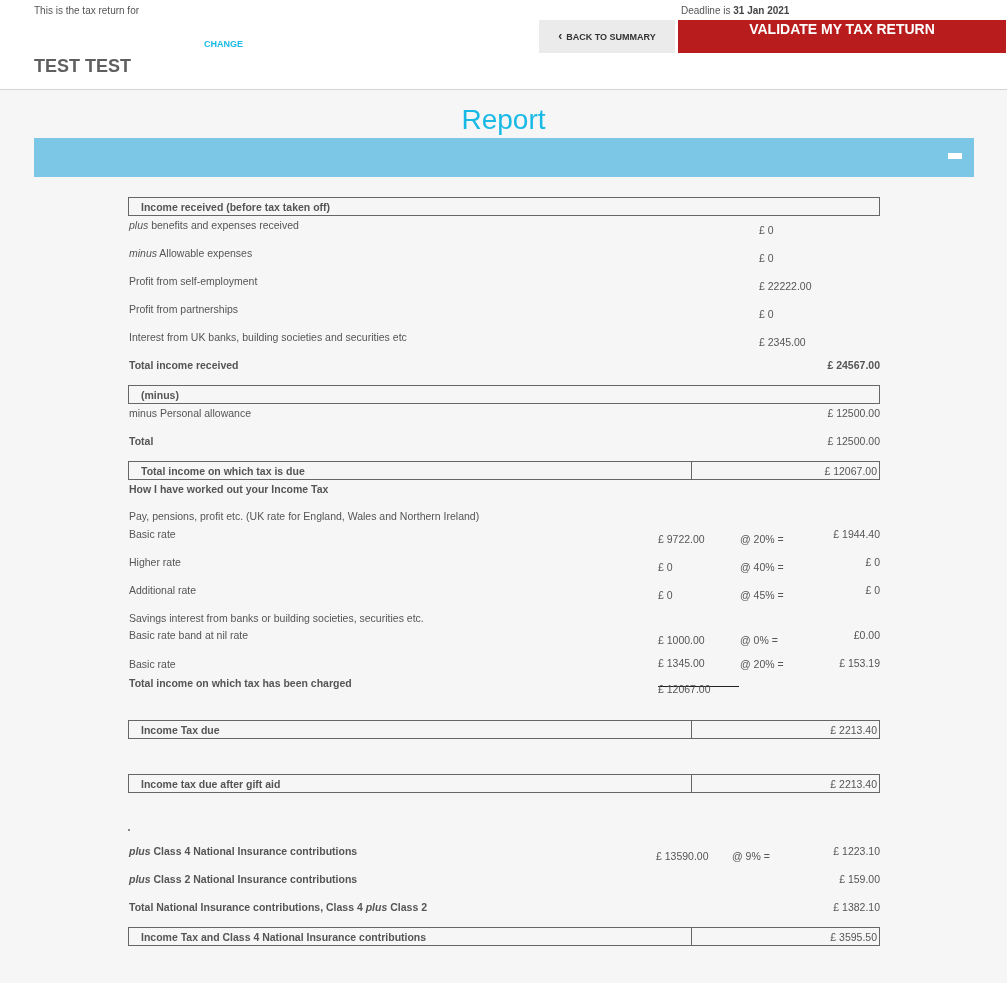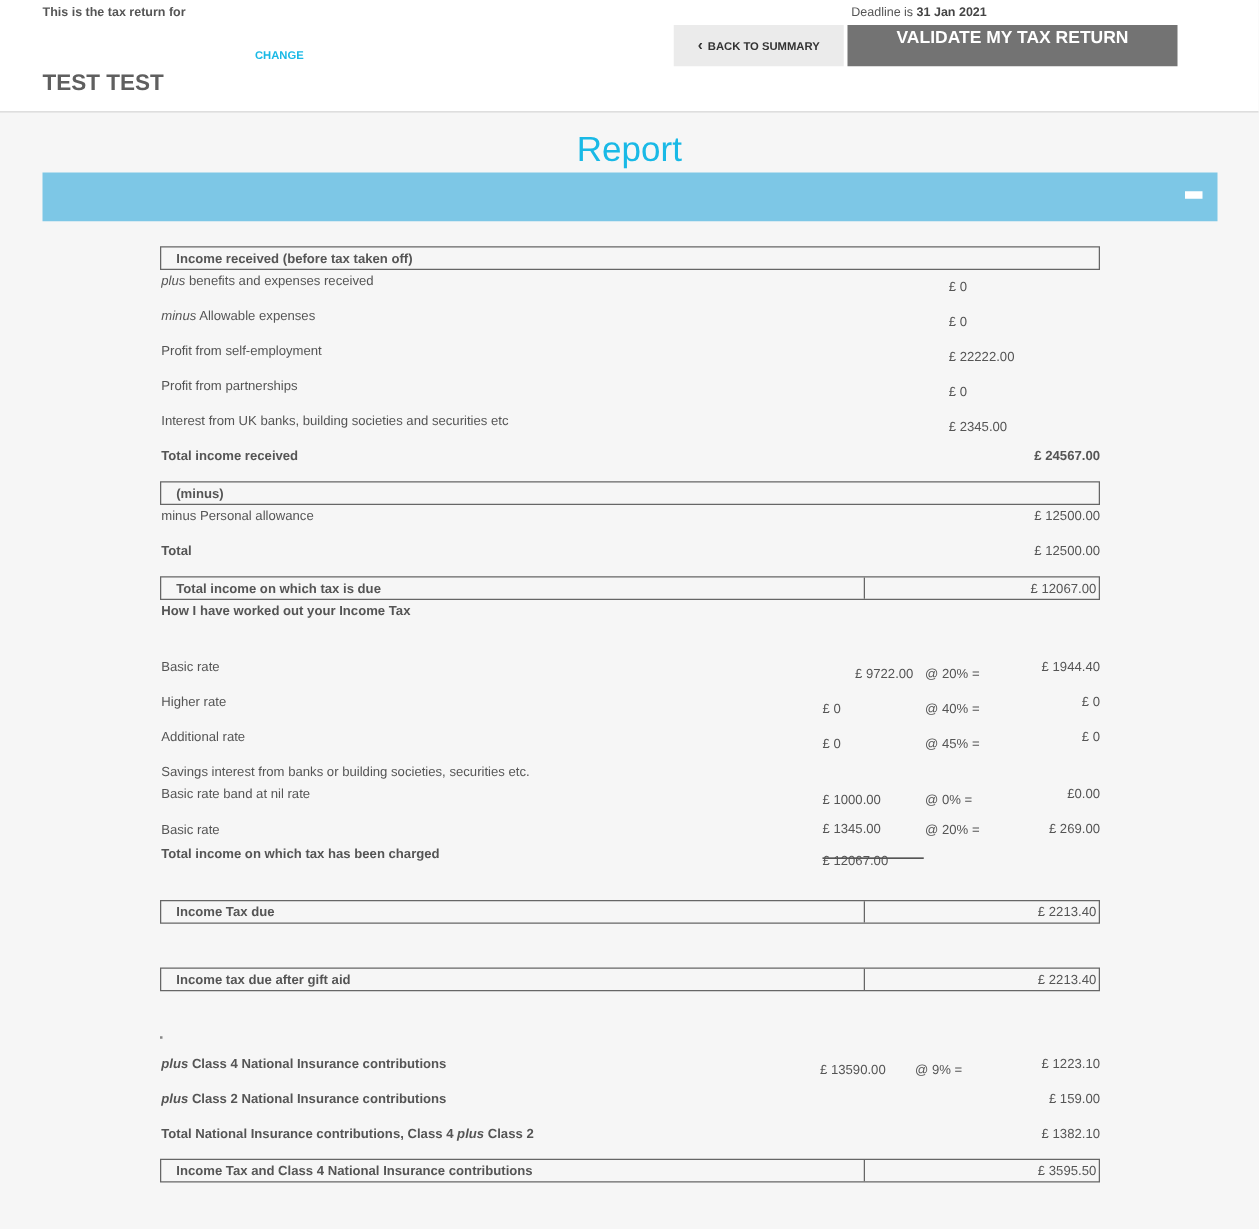--- a/index.html
+++ b/index.html
@@ -11,21 +11,21 @@
       position: relative;
     }
     
     .header {
       position: absolute; left: 0; top: 0; width: 1007px; height: 90px;
       background: #ffffff;
       border-bottom: 1px solid #d4d4d4;
     }
     .hdr-intro {
       position: absolute; left: 34px; top: 5px;
-      font-size: 10px; font-weight: bold; color: #555;
+      font-size: 10px; font-weight: normal; color: #555;
     }
     .hdr-year {
       position: absolute; left: 33px; top: 16px;
       font-size: 35px; color: #5f5f5f; letter-spacing: -0.5px;
     }
     .hdr-change {
       position: absolute; left: 204px; top: 39px;
       font-size: 9px; font-weight: bold; color: #19b9e6; cursor: pointer;
     }
     .hdr-name {
@@ -39,22 +39,22 @@
     .hdr-deadline b { color: #444; }
     .btn-back {
       position: absolute; left: 539px; top: 20px; width: 136px; height: 33px;
       background: #ebebeb; color: #333;
       font-size: 9px; font-weight: bold;
       display: flex; align-items: center; justify-content: center; gap: 4px;
       cursor: pointer;
     }
     .btn-back .chev { font-size: 12px; line-height: 1; margin-top: -1px; }
     .btn-validate {
-      position: absolute; left: 678px; top: 20px; width: 264px; height: 33px;
-      background: #737373; color: #fff;
+      position: absolute; left: 678px; top: 20px; width: 328px; height: 33px;
+      background: #b91c1c; color: #fff;
       font-size: 14px; font-weight: bold;
       display: flex; align-items: center; justify-content: center;
       padding-bottom: 15px;
       cursor: pointer;
     }
     
     .report-title {
       position: absolute; left: 0; top: 104px; width: 1007px; text-align: center;
       font-size: 28px; color: #19b9e6;
     }
@@ -155,23 +155,24 @@
   <div class="lbl b" style="top:435px;">Total</div>
   <div class="val r" style="left:740px;top:435px;">£ 12500.00</div>
 
   <div class="box" style="top:461px;">
     <span class="t">Total income on which tax is due</span>
     <span class="div"></span>
     <span class="v">£ 12067.00</span>
   </div>
   <div class="lbl b" style="top:483px;text-align:center;">How I have worked out your Income Tax</div>
 
+  <div class="lbl" style="top:510px;">Pay, pensions, profit etc. (UK rate for England, Wales and Northern Ireland)</div>
 
   <div class="lbl" style="top:528px;">Basic rate</div>
-  <div class="val" style="left:684px;top:533px;">£ 9722.00</div>
+  <div class="val" style="left:658px;top:533px;">£ 9722.00</div>
   <div class="val" style="left:740px;top:533px;">@ 20% =</div>
   <div class="val r" style="left:740px;top:528px;">£ 1944.40</div>
 
   <div class="lbl" style="top:556px;">Higher rate</div>
   <div class="val" style="left:658px;top:561px;">£ 0</div>
   <div class="val" style="left:740px;top:561px;">@ 40% =</div>
   <div class="val r" style="left:740px;top:556px;">£ 0</div>
 
   <div class="lbl" style="top:584px;">Additional rate</div>
   <div class="val" style="left:658px;top:589px;">£ 0</div>
@@ -181,21 +182,21 @@
   <div class="lbl" style="top:612px;">Savings interest from banks or building societies, securities etc.</div>
 
   <div class="lbl" style="top:629px;">Basic rate band at nil rate</div>
   <div class="val" style="left:658px;top:634px;">£ 1000.00</div>
   <div class="val" style="left:740px;top:634px;">@ 0% =</div>
   <div class="val r" style="left:740px;top:629px;text-align:right;">£0.00</div>
 
   <div class="lbl" style="top:658px;">Basic rate</div>
   <div class="val" style="left:658px;top:657px;">£ 1345.00</div>
   <div class="val" style="left:740px;top:658px;">@ 20% =</div>
-  <div class="val r" style="left:740px;top:657px;">£ 269.00</div>
+  <div class="val r" style="left:740px;top:657px;">£ 153.19</div>
   <div class="underline"></div>
 
   <div class="lbl b" style="top:677px;">Total income on which tax has been charged</div>
   <div class="val" style="left:658px;top:683px;">£ 12067.00</div>
 
   <div class="box" style="top:720px;">
     <span class="t">Income Tax due</span>
     <span class="div"></span>
     <span class="v">£ 2213.40</span>
   </div>

